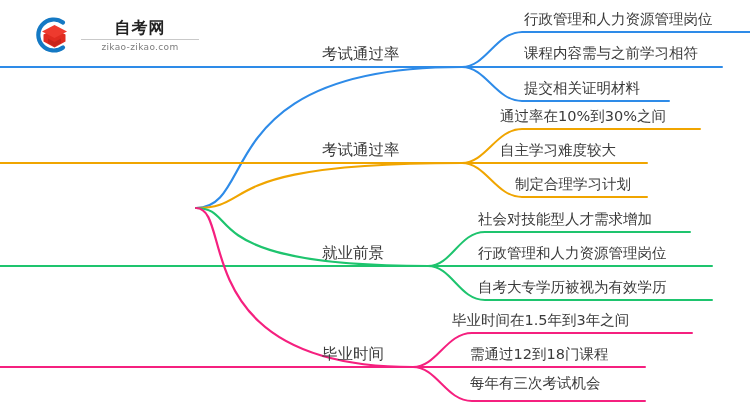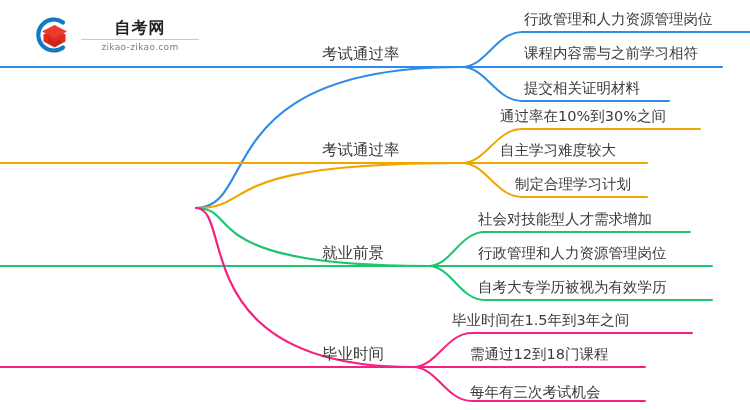--- a/index.html
+++ b/index.html
@@ -125,18 +125,18 @@
       </div>
       <div class="node branch-node" style="left: 322px; top: 346px;">
         <span class="node-label">毕业时间</span>
       </div>
       <div class="node leaf-node" style="left: 452px; top: 313px;">
         <span class="node-label">毕业时间在1.5年到3年之间</span>
       </div>
       <div class="node leaf-node" style="left: 470px; top: 347px;">
         <span class="node-label">需通过12到18门课程</span>
       </div>
-      <div class="node leaf-node" style="left: 470px; top: 386px; font-family: Liberation Mono, monospace;">
+      <div class="node leaf-node" style="left: 470px; top: 376px;">
         <span class="node-label">每年有三次考试机会</span>
       </div>
     </div>
 
 </div>
 
 </body></html>

